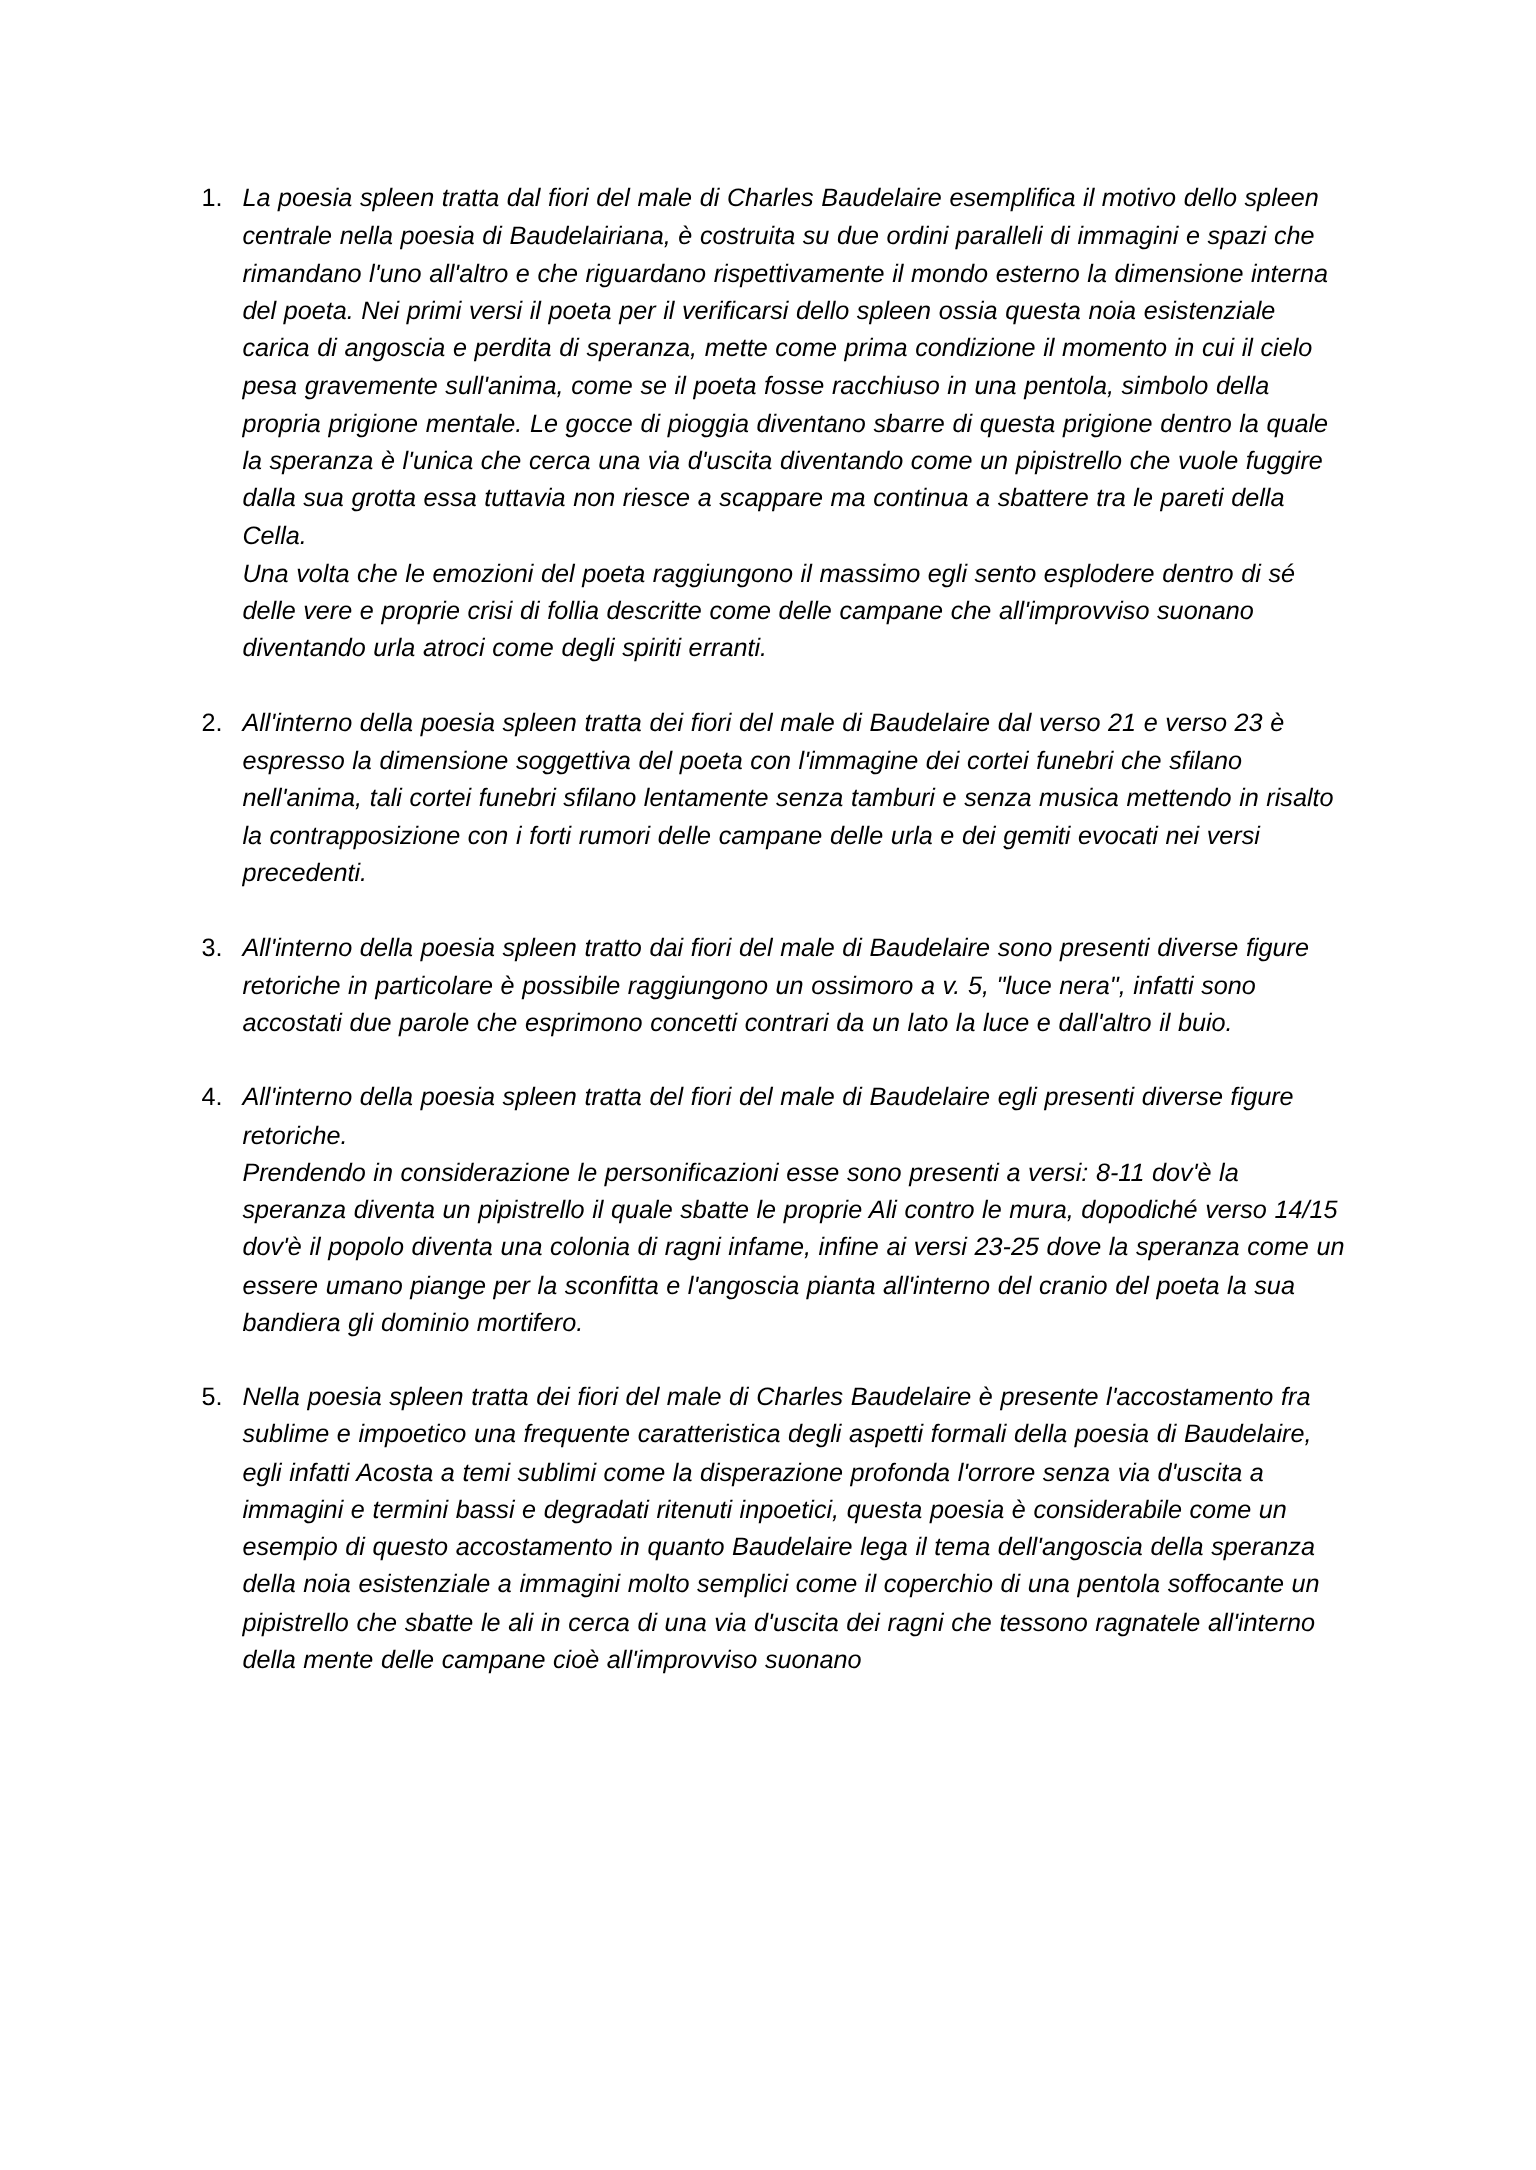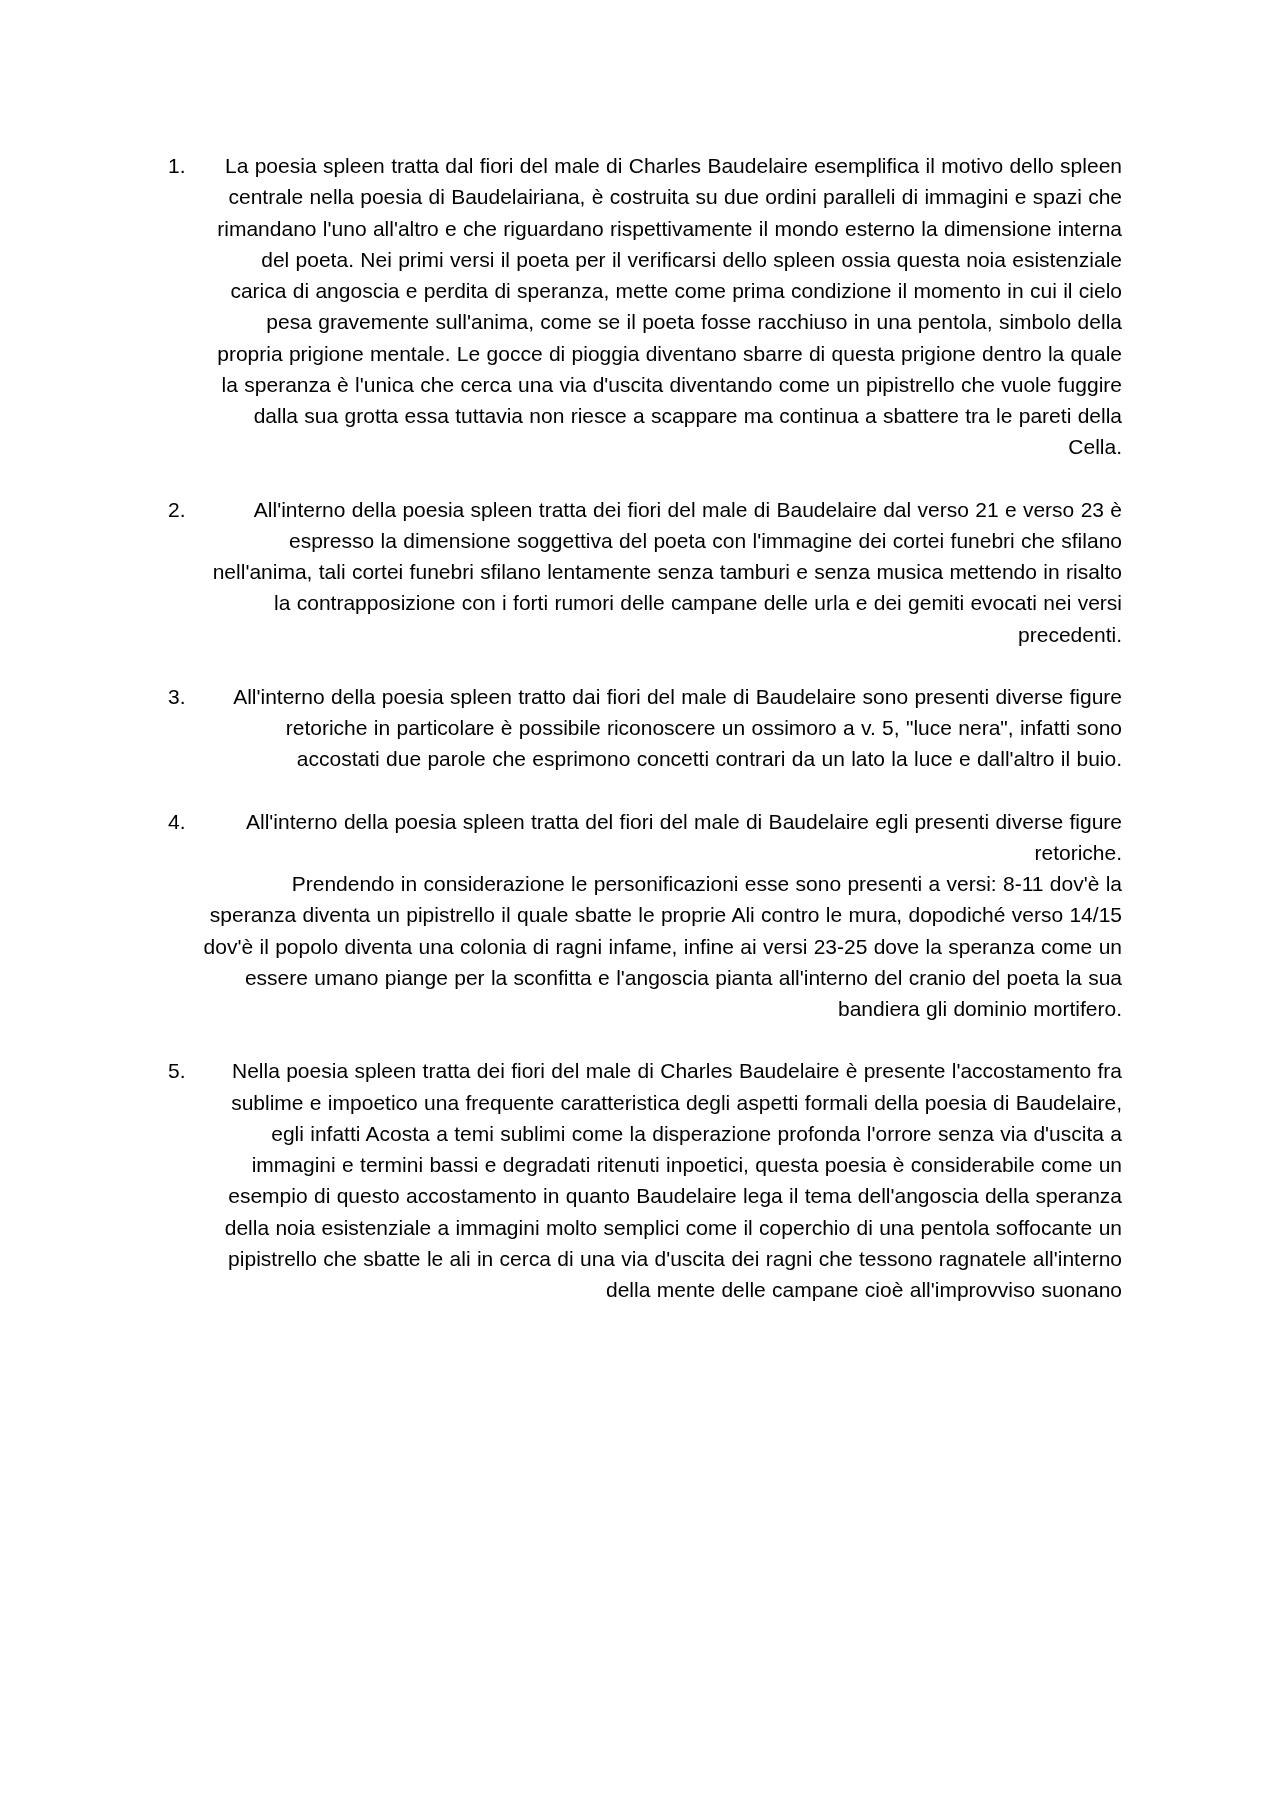--- a/index.html
+++ b/index.html
@@ -33,47 +33,49 @@
   .item-number {
     flex: 0 0 auto;
     width: 34px;
   }
   .item-body {
     width: 920px;
   }
   .para {
     margin: 0;
     padding: 0;
-    text-align: right;
+    text-align: left;
     word-spacing: 0.5px;
+    font-style: italic;
   }
 </style>
 </head>
 <body>
 
 <div class="page">
   <div id="list-root">
   <div class="list-item">
     <div class="item-number">1.</div>
     <div class="item-body">
           <div class="para">La poesia spleen tratta dal fiori del male di Charles Baudelaire esemplifica il motivo dello spleen centrale nella poesia di Baudelairiana, è costruita su due ordini paralleli di immagini e spazi che rimandano l'uno all'altro e che riguardano rispettivamente il mondo esterno la dimensione interna del poeta. Nei primi versi il poeta per il verificarsi dello spleen ossia questa noia esistenziale carica di angoscia e perdita di speranza, mette come prima condizione il momento in cui il cielo pesa gravemente sull'anima, come se il poeta fosse racchiuso in una pentola, simbolo della propria prigione mentale. Le gocce di pioggia diventano sbarre di questa prigione dentro la quale la speranza è l'unica che cerca una via d'uscita diventando come un pipistrello che vuole fuggire dalla sua grotta essa tuttavia non riesce a scappare ma continua a sbattere tra le pareti della Cella.</div>
+          <div class="para">Una volta che le emozioni del poeta raggiungono il massimo egli sento esplodere dentro di sé delle vere e proprie crisi di follia descritte come delle campane che all'improvviso suonano diventando urla atroci come degli spiriti erranti.</div>
         </div>
   </div>
 
   <div class="list-item">
     <div class="item-number">2.</div>
     <div class="item-body">
           <div class="para">All'interno della poesia spleen tratta dei fiori del male di Baudelaire dal verso 21 e verso 23 è espresso la dimensione soggettiva del poeta con l'immagine dei cortei funebri che sfilano nell'anima, tali cortei funebri sfilano lentamente senza tamburi e senza musica mettendo in risalto la contrapposizione con i forti rumori delle campane delle urla e dei gemiti evocati nei versi precedenti.</div>
         </div>
   </div>
 
   <div class="list-item">
     <div class="item-number">3.</div>
     <div class="item-body">
-          <div class="para">All'interno della poesia spleen tratto dai fiori del male di Baudelaire sono presenti diverse figure retoriche in particolare è possibile riconoscere un ossimoro a v. 5, "luce nera", infatti sono accostati due parole che esprimono concetti contrari da un lato la luce e dall'altro il buio.</div>
+          <div class="para">All'interno della poesia spleen tratto dai fiori del male di Baudelaire sono presenti diverse figure retoriche in particolare è possibile raggiungono un ossimoro a v. 5, "luce nera", infatti sono accostati due parole che esprimono concetti contrari da un lato la luce e dall'altro il buio.</div>
         </div>
   </div>
 
   <div class="list-item">
     <div class="item-number">4.</div>
     <div class="item-body">
           <div class="para">All'interno della poesia spleen tratta del fiori del male di Baudelaire egli presenti diverse figure retoriche.</div>
           <div class="para">Prendendo in considerazione le personificazioni esse sono presenti a versi: 8-11 dov'è la speranza diventa un pipistrello il quale sbatte le proprie Ali contro le mura, dopodiché verso 14/15 dov'è il popolo diventa una colonia di ragni infame, infine ai versi 23-25 dove la speranza come un essere umano piange per la sconfitta e l'angoscia pianta all'interno del cranio del poeta la sua bandiera gli dominio mortifero.</div>
         </div>
   </div>

